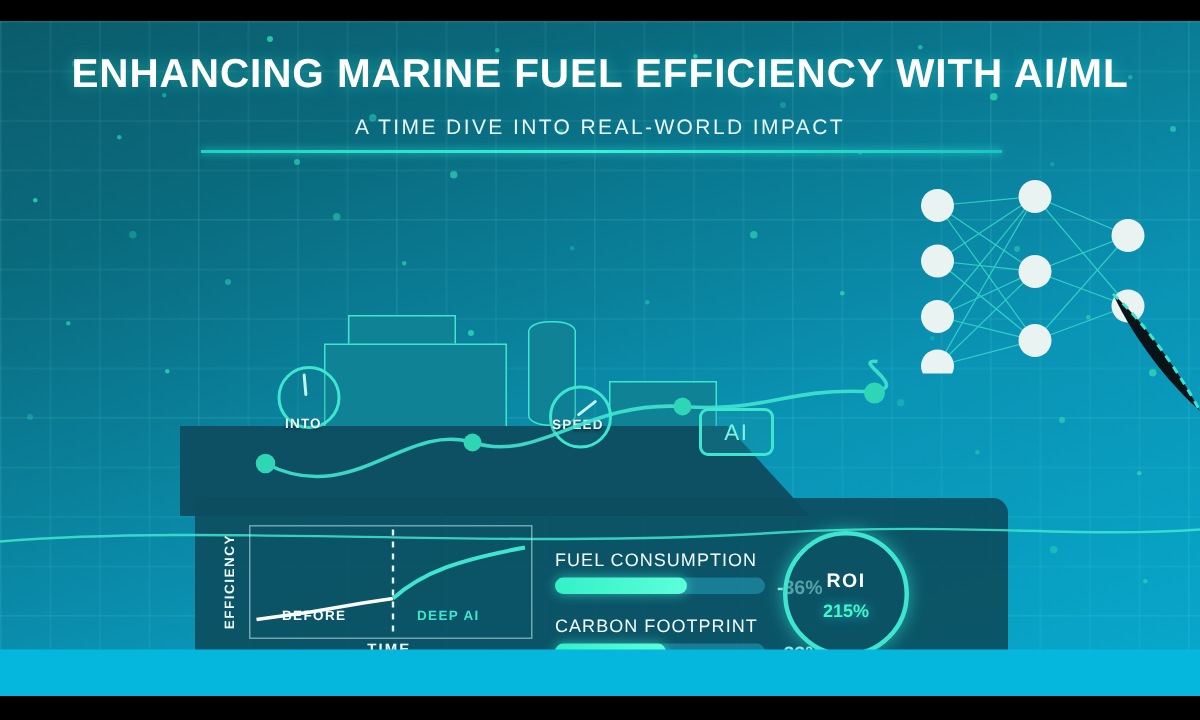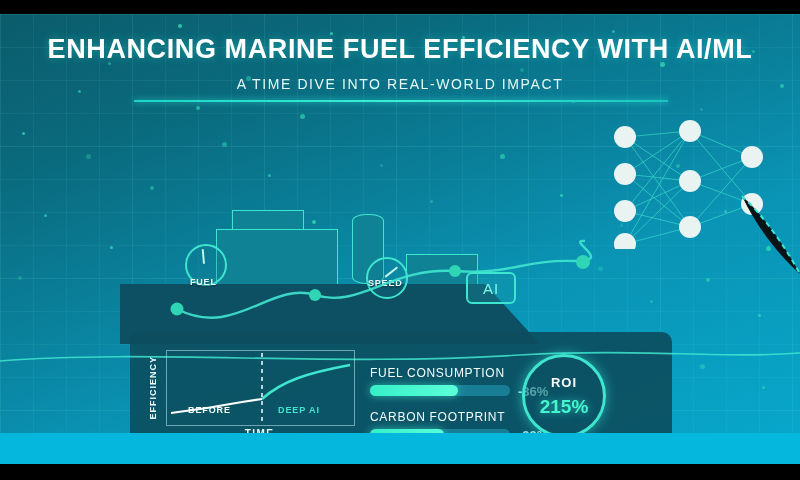--- a/index.html
+++ b/index.html
@@ -72,21 +72,21 @@
   .track{margin-top:5px;width:140px;height:11px;border-radius:6px;background:rgba(30,140,165,.75);}
   .fill{height:11px;border-radius:6px;background:linear-gradient(to right,#35f0c8,#5bffd8);
         box-shadow:0 0 8px rgba(70,255,220,.55);}
   .mval{position:absolute;left:148px;top:18px;color:#8de6e0;font-size:13px;font-weight:bold;}
 
   .roi{position:absolute;left:522px;top:340px;width:78px;height:78px;border-radius:50%;
        border:3px solid #3fe6cf;box-shadow:0 0 12px rgba(60,255,230,.5);
        display:flex;flex-direction:column;align-items:center;justify-content:center;z-index:25;
        background:rgba(12,80,100,.45);}
   .roi-l{color:#fff;font-size:13px;font-weight:bold;letter-spacing:1px;}
-  .roi-v{color:#45f5cd;font-size:19px;font-weight:bold;margin-top:6px;
+  .roi-v{color:#45f5cd;font-size:12px;font-weight:bold;margin-top:6px;
          text-shadow:0 0 8px rgba(60,255,230,.6);}
 
   .seabar{position:absolute;left:0;top:419px;width:800px;height:31px;background:#05b7dd;z-index:30;}
 </style>
 </head>
 <body>
 
 <div id="stage">
 
   <div class="bar-top"></div>
@@ -194,21 +194,21 @@
 
     <div class="ship-box" style="left:232px;top:196px;width:70px;height:22px;"></div>
     <div class="ship-box" style="left:216px;top:215px;width:120px;height:60px;"></div>
     <div class="funnel"></div>
     <div class="ship-box" style="left:406px;top:240px;width:70px;height:36px;"></div>
     <div class="hull"></div>
 
     <div class="gauge" style="left:185px;top:230px;width:38px;height:38px;">
       <div class="needle" style="left:17px;top:17px;width:15px;transform:rotate(-95deg);"></div>
     </div>
-    <div class="glabel" style="left:190px;top:263px;">FUEL</div>
+    <div class="glabel" style="left:190px;top:263px;">INTO</div>
 
     <div class="gauge" style="left:366px;top:243px;width:38px;height:38px;">
       <div class="needle" style="left:17px;top:17px;width:16px;transform:rotate(-38deg);"></div>
     </div>
     <div class="glabel" style="left:368px;top:264px;">SPEED</div>
 
     <div class="aibox">AI</div>
 
     <svg width="620" height="130" style="position:absolute;left:165px;top:215px;">
       <path d="M12,80 C70,110 105,52 150,66 C195,80 225,38 290,42 C345,46 360,30 410,32

